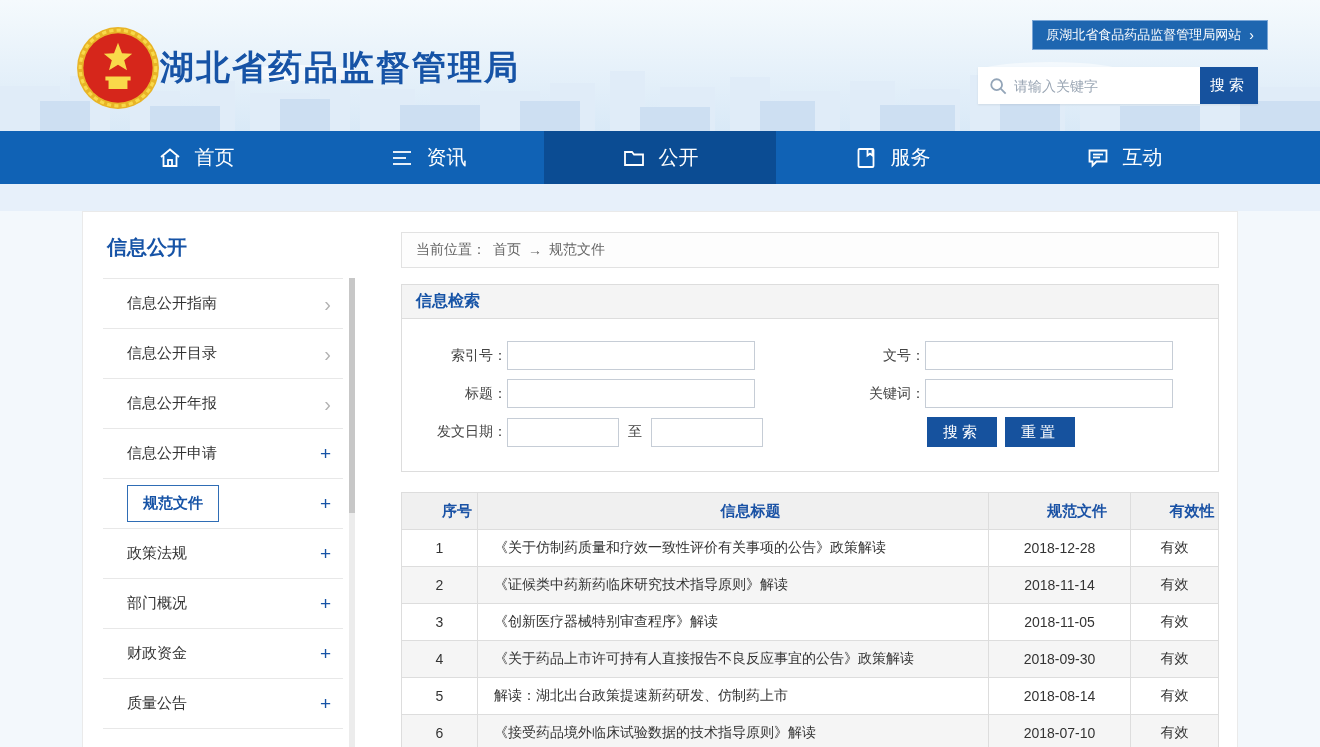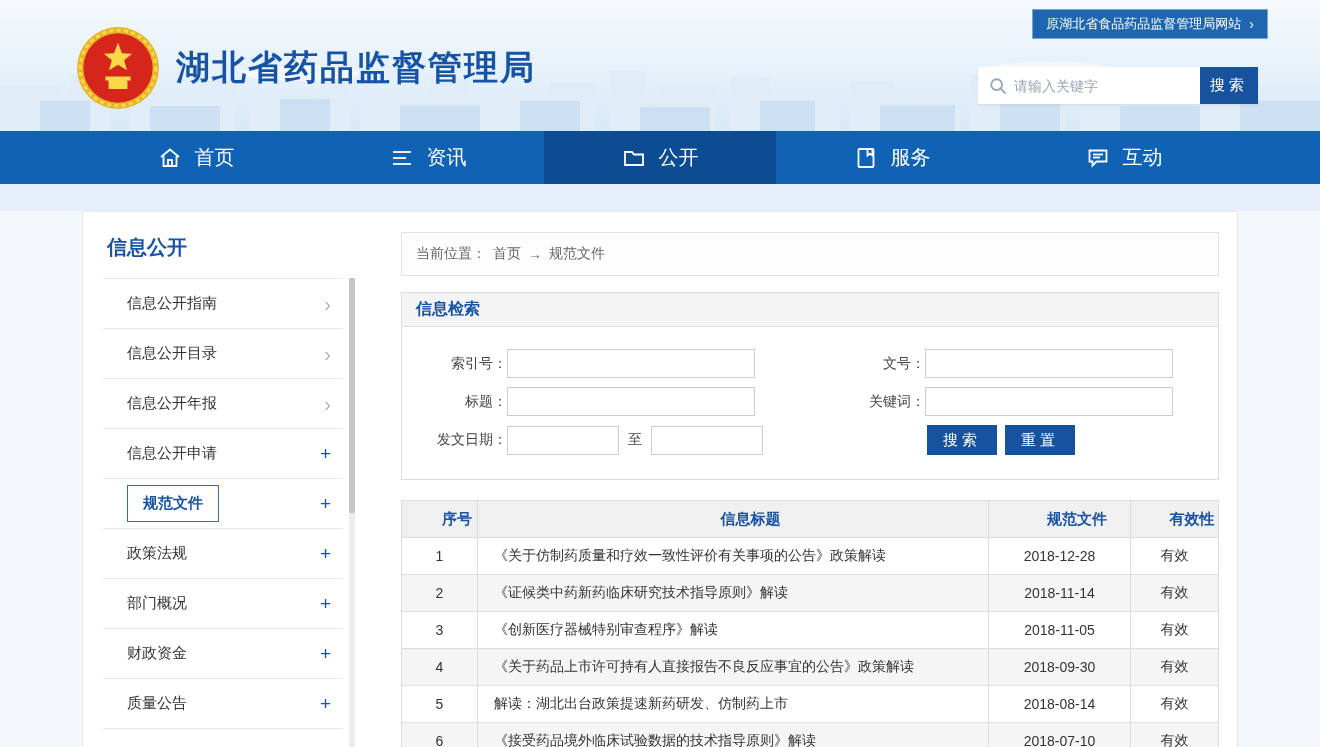--- a/index.html
+++ b/index.html
@@ -7,26 +7,26 @@
   body {
     width:1320px; height:747px; overflow:hidden;
     font-family:"Liberation Sans","DejaVu Sans",sans-serif;
     background:#f3f8fc;
   }
 
   
   .top-header { position:relative; height:131px; background:linear-gradient(#f5fafd,#d9e9f7); overflow:hidden; }
   .skyline { position:absolute; bottom:0; left:0; pointer-events:none; }
   .old-site {
-    position:absolute; top:9px; right:52px;
+    position:absolute; top:20px; right:52px;
     background:#1e66b0; border:1px solid #7aa6d6; color:#fff;
     font-size:13px; padding:5px 13px; display:flex; align-items:center; gap:8px; cursor:pointer;
   }
   .old-site .arr { font-size:14px; line-height:1; }
-  .brand { position:absolute; left:76px; top:22px; display:flex; align-items:center; gap:16px; }
+  .brand { position:absolute; left:76px; top:22px; display:flex; align-items:center; }
   .emblem { width:84px; height:84px; }
   .site-title { font-size:34px; font-weight:bold; color:#1653a6; letter-spacing:2px; }
   .search-box { position:absolute; right:62px; top:67px; display:flex; height:37px; box-shadow:0 1px 2px rgba(0,0,0,.08); }
   .search-input-wrap { position:relative; }
   .search-input { width:222px; height:37px; border:0; outline:none; padding:0 10px 0 36px; font-size:14px; color:#333; background:#fff; }
   .search-input::placeholder { color:#9aa6b4; }
   .mag { position:absolute; left:11px; top:10px; }
   .search-btn { width:58px; height:37px; background:#16529e; color:#fff; border:0; font-size:15px; letter-spacing:4px; padding-left:6px; cursor:pointer; }
 
   
@@ -52,21 +52,21 @@
   .menu li { height:50px; display:flex; align-items:center; justify-content:space-between; border-bottom:1px solid #e8e8e8; padding:0 12px 0 24px; font-size:15px; color:#333; cursor:pointer; }
   .menu .chev { color:#b3b3b3; font-size:20px; line-height:1; }
   .menu .plus { color:#1653a6; font-size:19px; line-height:1; }
   .menu li.active-item .box { border:1px solid #2f6db5; color:#1653a6; font-weight:bold; padding:8px 15px; }
   .scroll-track { position:absolute; right:-12px; top:46px; bottom:-200px; width:6px; background:#ececec; }
   .scroll-thumb { width:6px; height:235px; background:#c7c7c7; }
 
   
   .content { flex:1; min-width:0; }
   .breadcrumb {
-    border:1px solid #e2e2e2; height:44px; display:flex; align-items:center; gap:7px;
+    border:1px solid #e2e2e2; height:36px; display:flex; align-items:center; gap:7px;
     padding:0 14px; font-size:14px; color:#666; margin-bottom:16px; background:#fdfdfd;
   }
   .breadcrumb .link { cursor:pointer; }
 
   .search-panel { border:1px solid #ddd; margin-bottom:20px; }
   .panel-header { height:34px; background:#f4f4f4; border-bottom:1px solid #ddd; display:flex; align-items:center; padding:0 14px; color:#1653a6; font-weight:bold; font-size:16px; }
   .panel-body { padding:13px 0 15px; }
   .form-row { display:flex; align-items:center; margin:9px 0; }
   .flabel { width:105px; text-align:right; font-size:14px; color:#444; flex:none; }
   .flabel.right { width:170px; }

